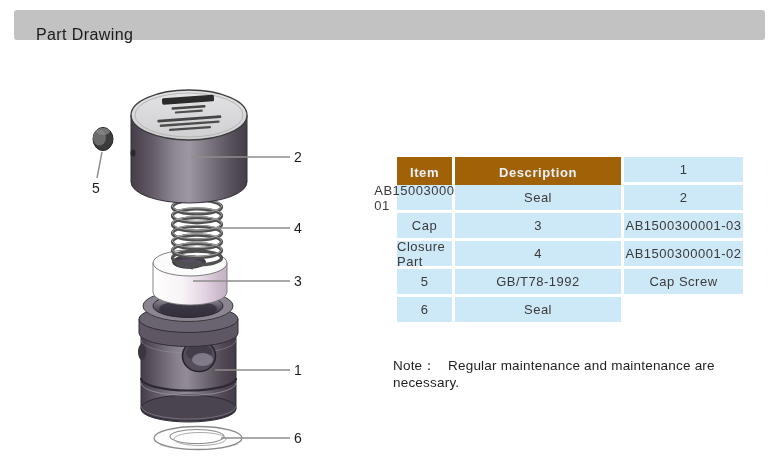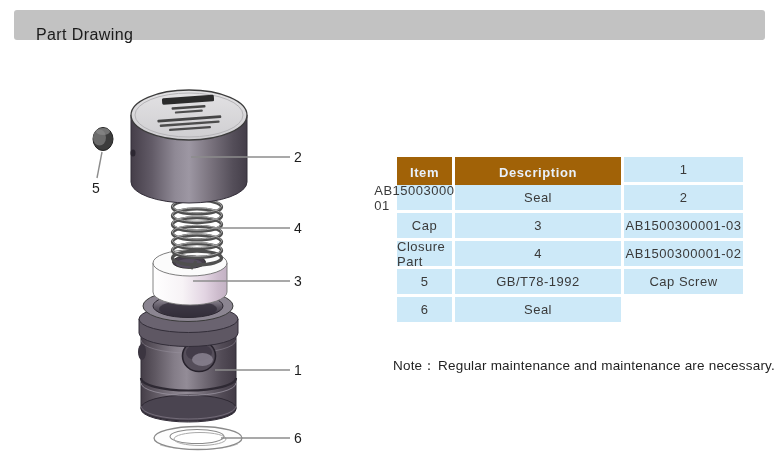--- a/index.html
+++ b/index.html
@@ -37,21 +37,21 @@
     display:flex;align-items:center;justify-content:center;letter-spacing:.6px;font-weight:bold;
   }
   .pt-cell{
     background:#cde9f8;color:#3a3a3a;font-size:13px;
     display:flex;align-items:center;justify-content:center;letter-spacing:.5px;
   }
   
   .note{
     position:absolute;left:393px;top:357px;font-size:13.5px;color:#1f1f1f;letter-spacing:.2px;
   }
-  .note .note-label{margin-right:2px;}
+  .note .note-label{margin-right:12px;}
 </style>
 </head>
 <body>
 
 <div class="title-bar">
   <span class="title-text">Part Drawing</span>
 </div>
 
 <svg class="diagram-svg" width="360" height="459" viewBox="0 0 360 459">
   <defs>

